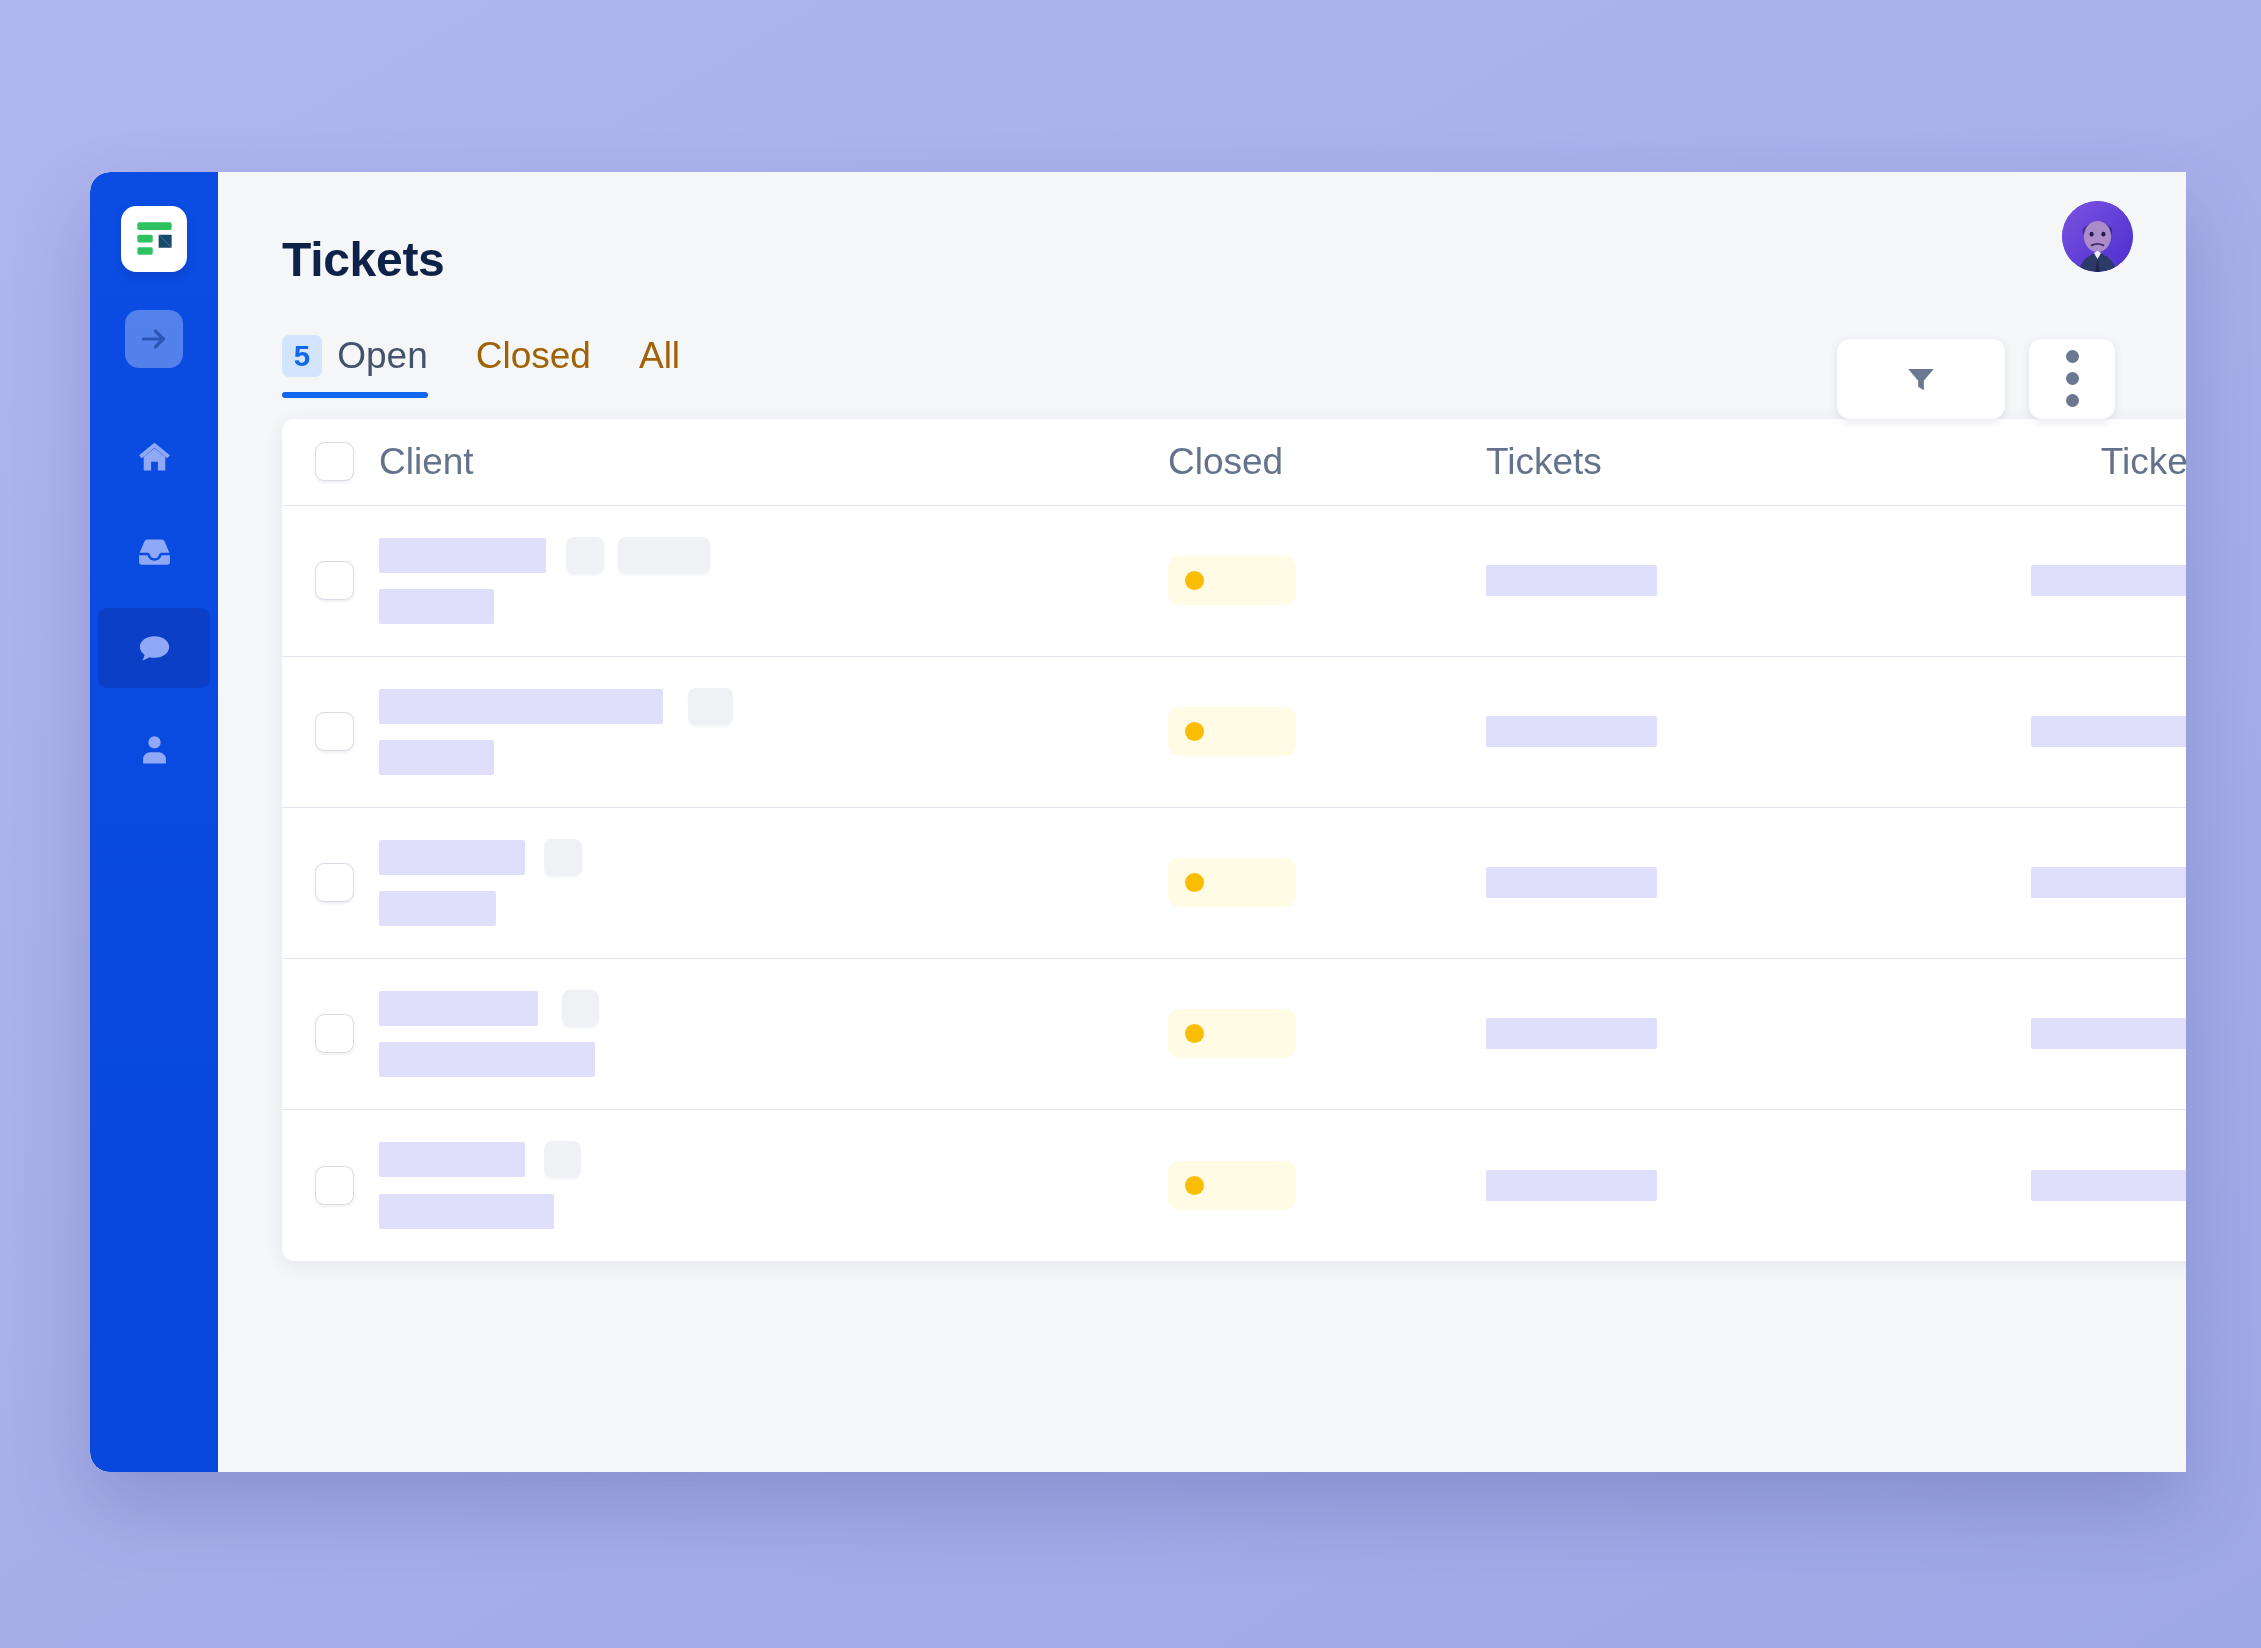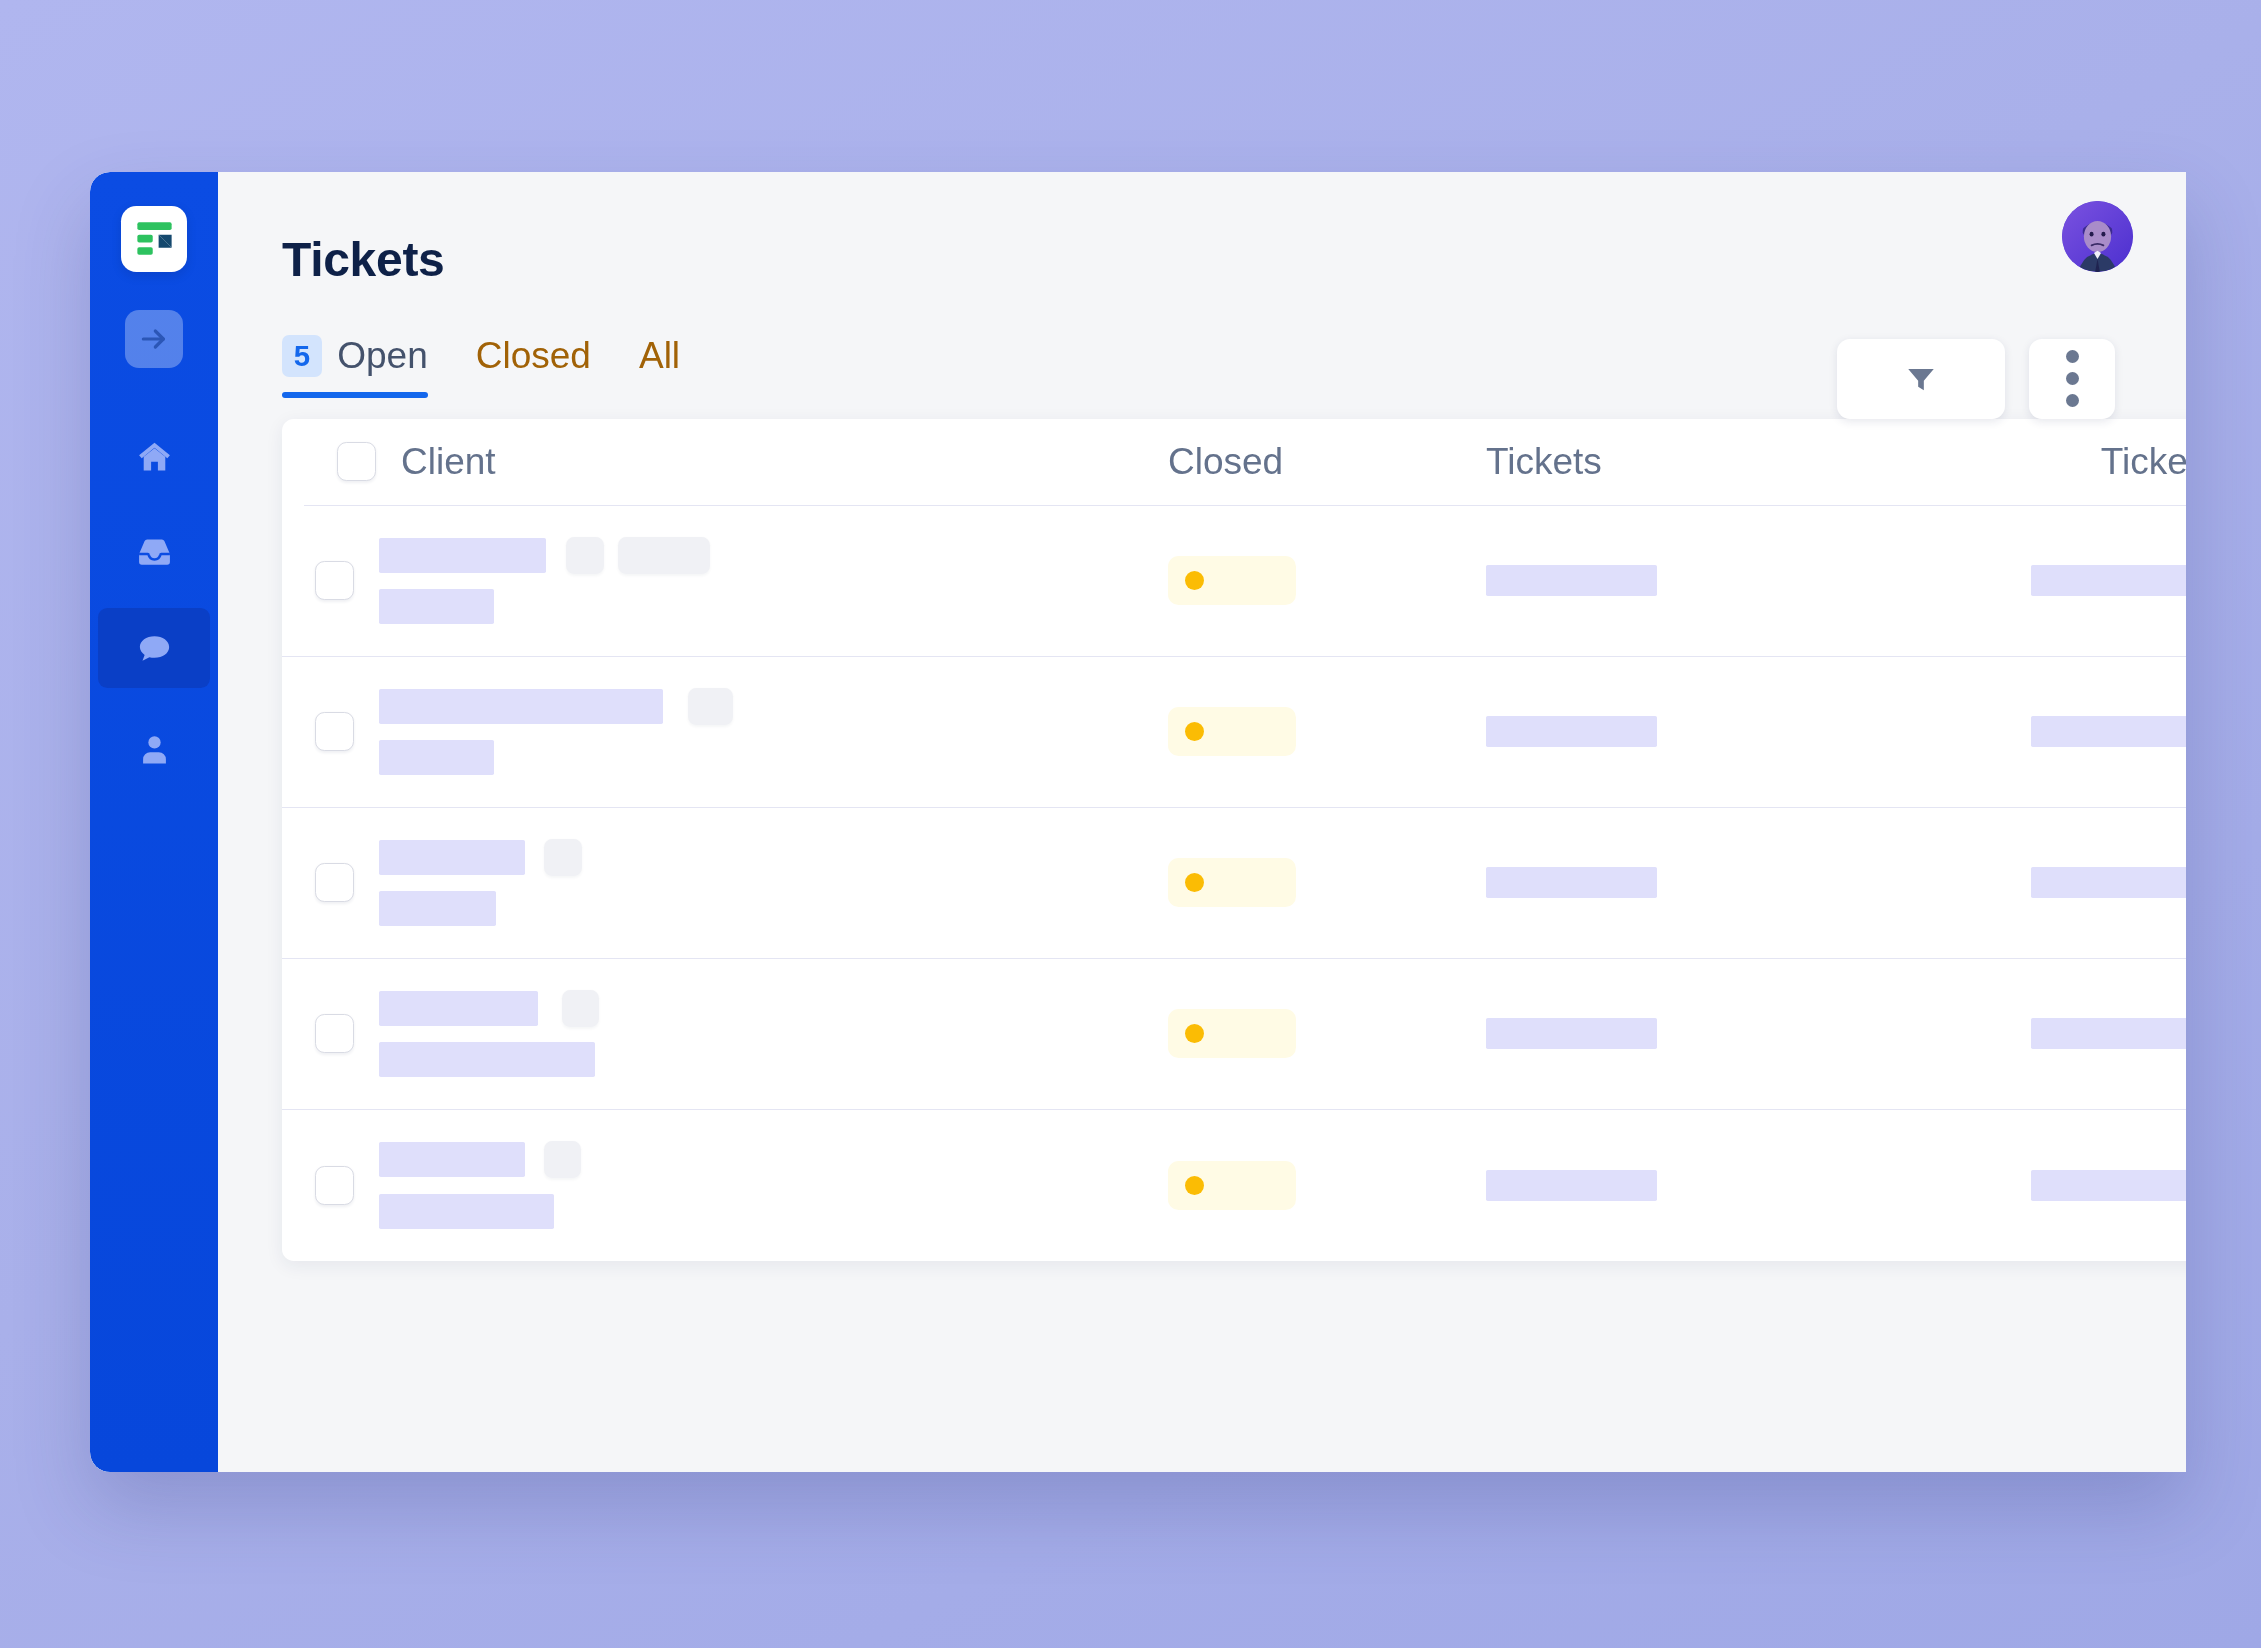--- a/index.html
+++ b/index.html
@@ -196,21 +196,21 @@
   }
 
   .trow {
     display: flex;
     align-items: center;
     padding: 0 0 0 33px;
     border-bottom: 1.2px solid #e4e5f3;
   }
   .trow:last-child { border-bottom: none; }
 
-  .thead { height: 87px; margin-left: 22px; }
+  .thead { height: 87px; }
   .tbody-row { height: 151px; }
 
   .col-check { width: 64px; flex: 0 0 64px; }
   .col-client { flex: 1 1 auto; min-width: 0; }
   .col-status { width: 318px; flex: 0 0 318px; }
   .col-updated { width: 465px; flex: 0 0 465px; }
   .col-ticket { width: 294px; flex: 0 0 294px; text-align: right; padding-right: 47px; }
 
   .th {
     font-size: 37px;

